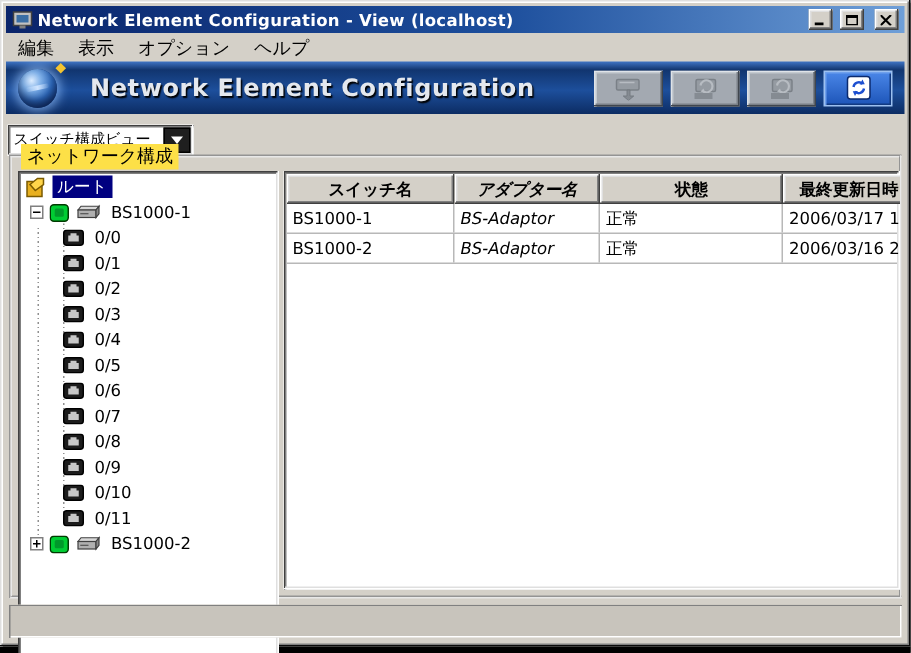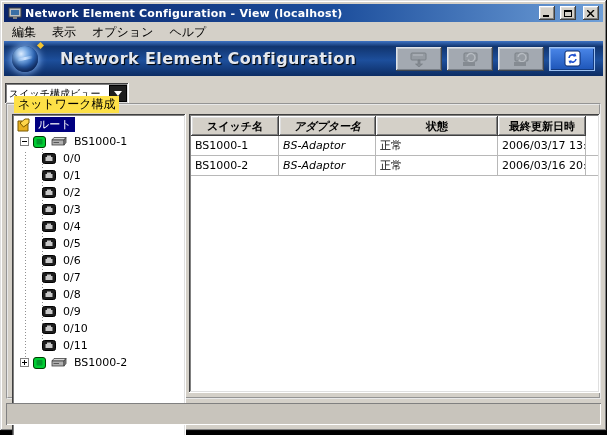--- a/index.html
+++ b/index.html
@@ -77,21 +77,21 @@
   
   #table-panel { position:absolute; left:181px; top:9px; width:411px; height:279px; background:#fff; overflow:hidden;
     box-shadow: inset -1px -1px #fff, inset 1px 1px #404040, inset -2px -2px #dfdfdf, inset 2px 2px #808080; }
   #table { position:absolute; left:2px; top:2px; right:2px; bottom:2px; }
   .thead { display:flex; height:20px; }
   .th { background:#d4d0c8; font-size:11px; font-weight:bold; display:flex; align-items:center; justify-content:center;
     box-shadow: inset -1px -1px #404040, inset 1px 1px #fff, inset -2px -2px #808080, inset 2px 2px #dfdfdf; flex:none; }
   .tr { display:flex; height:20px; border-bottom:1px solid #b8b8b8; }
   .td { font-size:11px; display:flex; align-items:center; padding:0 4px; border-right:1px solid #b8b8b8; flex:none;
     white-space:nowrap; overflow:hidden; }
-  .c0 { width:88px; } .c1 { width:97px;font-style:italic; } .c2 { width:122px; } .c3 { width:88px; }
+  .c0 { width:112px; } .c1 { width:97px;font-style:italic; } .c2 { width:122px; } .c3 { width:88px; }
 
   
   #statusbar { position:absolute; left:6px; top:403px; width:595px; height:22px; background:#c8c4bc;
     box-shadow: inset 1px 1px #808080, inset -1px -1px #fff; font-size:11px; padding:3px 6px; color:#000; }
 </style>
 </head>
 <body>
 
 <div id="window">
 

